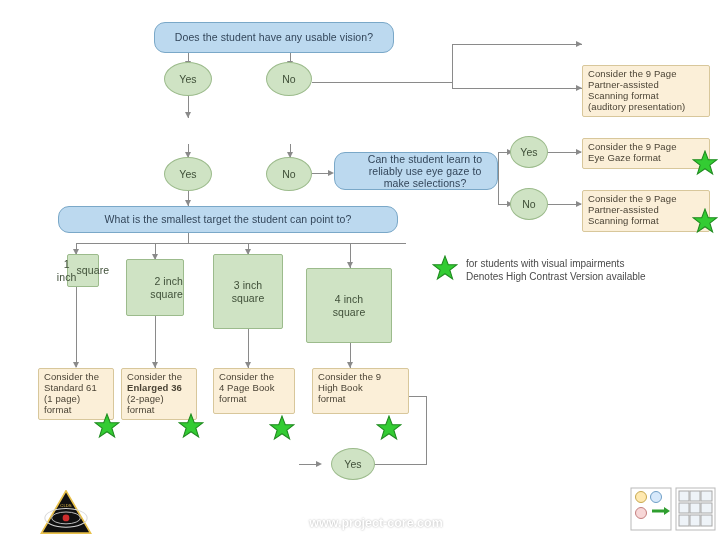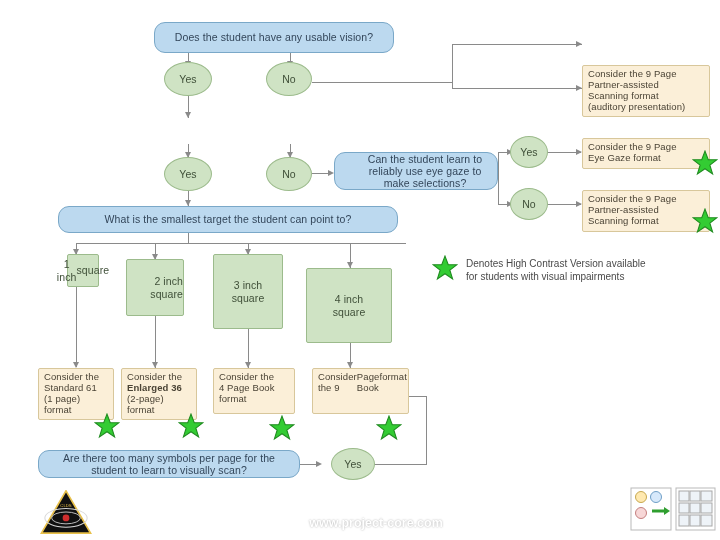--- a/index.html
+++ b/index.html
@@ -258,29 +258,26 @@
     <span>Consider the</span>
     <span class="bold">Enlarged 36</span>
     <span>(2-page)</span>
     <span>format</span>
   </div>
   <div class="node tan" style="left:197px;top:368px;width:82px;height:46px;flex-direction:column;">
     <span>Consider the</span>
     <span>4 Page Book</span>
     <span>format</span>
   </div>
-  <div class="node tan" style="left:296px;top:368px;width:97px;height:46px;flex-direction:row;">
+  <div class="node tan" style="left:296px;top:368px;width:97px;height:46px;flex-direction:column;">
     <span>Consider the 9</span>
-    <span>Page Book</span>
+    <span>High Book</span>
     <span>format</span>
   </div>
 
-  <div class="node blue" style="left:22px;top:450px;width:262px;height:28px;">
-    <span>Are there too many symbols per page for the student to learn to visually scan?</span>
-  </div>
   <div class="node green oval" style="left:315px;top:448px;width:44px;height:32px;">
     <span>Yes</span>
   </div>
 
   <svg class="star" style="left:676px;top:150px;" viewBox="0 0 24 24">
     <polygon points="12,1 15,9 23,9 16.5,14 19,22 12,17.3 5,22 7.5,14 1,9 9,9" fill="#33cc33" stroke="#1f8a1f" stroke-width="1"></polygon>
   </svg>
   <svg class="star" style="left:676px;top:208px;" viewBox="0 0 24 24">
     <polygon points="12,1 15,9 23,9 16.5,14 19,22 12,17.3 5,22 7.5,14 1,9 9,9" fill="#33cc33" stroke="#1f8a1f" stroke-width="1"></polygon>
   </svg>
@@ -294,22 +291,22 @@
     <polygon points="12,1 15,9 23,9 16.5,14 19,22 12,17.3 5,22 7.5,14 1,9 9,9" fill="#33cc33" stroke="#1f8a1f" stroke-width="1"></polygon>
   </svg>
   <svg class="star" style="left:253px;top:415px;" viewBox="0 0 24 24">
     <polygon points="12,1 15,9 23,9 16.5,14 19,22 12,17.3 5,22 7.5,14 1,9 9,9" fill="#33cc33" stroke="#1f8a1f" stroke-width="1"></polygon>
   </svg>
   <svg class="star" style="left:360px;top:415px;" viewBox="0 0 24 24">
     <polygon points="12,1 15,9 23,9 16.5,14 19,22 12,17.3 5,22 7.5,14 1,9 9,9" fill="#33cc33" stroke="#1f8a1f" stroke-width="1"></polygon>
   </svg>
 
   <div class="legend-text" style="left:450px;top:258px;">
+    <div>for students with visual impairments</div>
     <div>Denotes High Contrast Version available</div>
-    <div>for students with visual impairments</div>
   </div>
 
   <svg class="logo" viewBox="0 0 60 52">
     <polygon points="30,1 59,51 1,51" fill="#111111" stroke="#e8c04a" stroke-width="2"></polygon>
     <ellipse cx="30" cy="33" rx="25" ry="11" fill="none" stroke="#d8d8d8" stroke-width="1.2"></ellipse>
     <ellipse cx="30" cy="33" rx="17" ry="7" fill="none" stroke="#d8d8d8" stroke-width="1"></ellipse>
     <circle cx="30" cy="33" r="4" fill="#cf2e2e"></circle>
     <text x="30" y="20" font-size="5" fill="#e8c04a" text-anchor="middle" font-family="Liberation Sans, sans-serif">CLDS</text>
   </svg>
 

